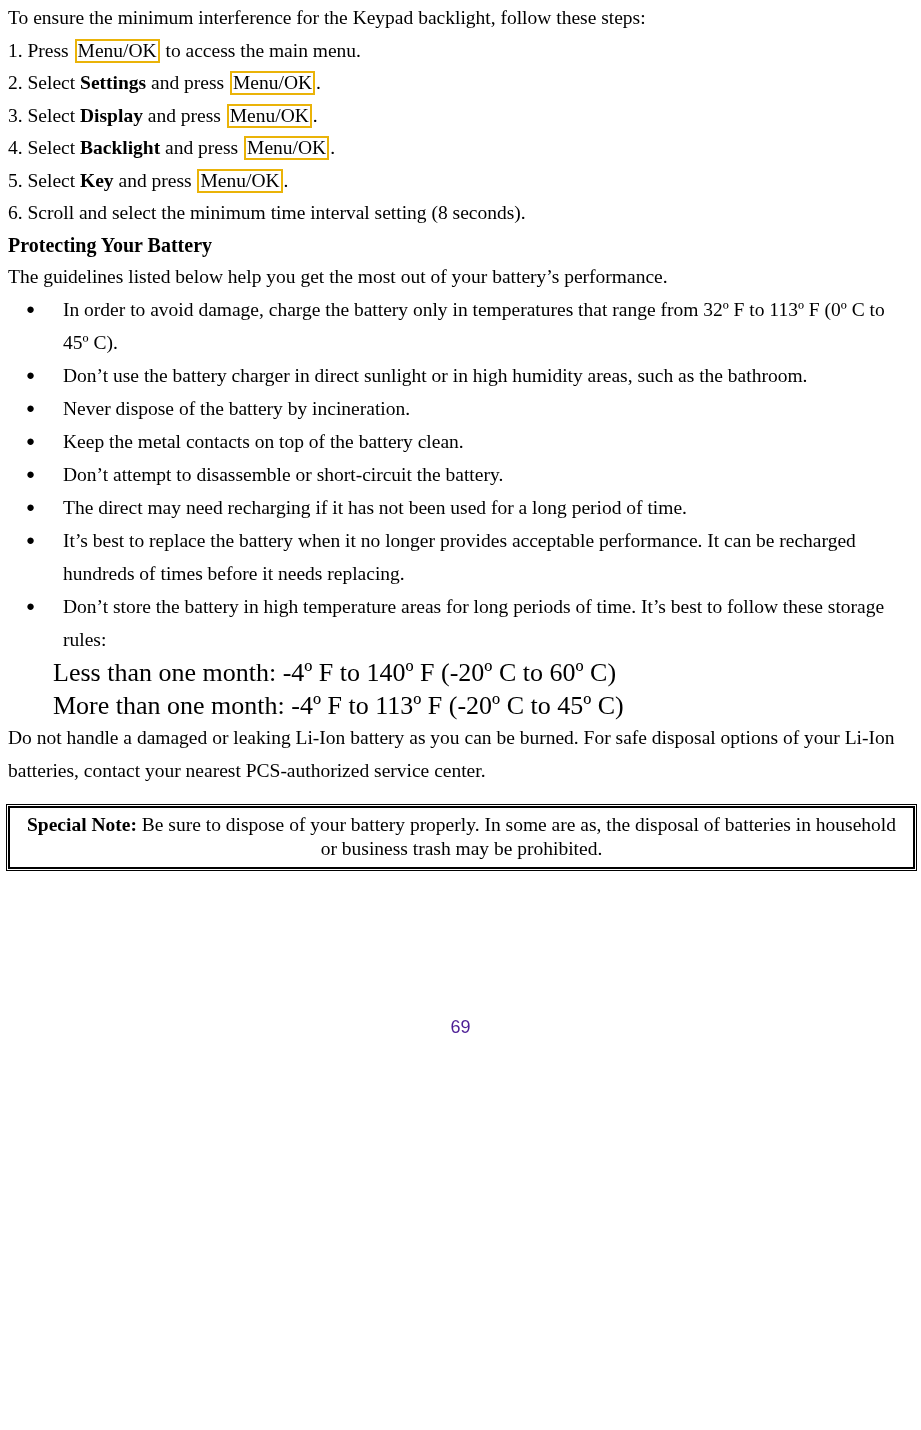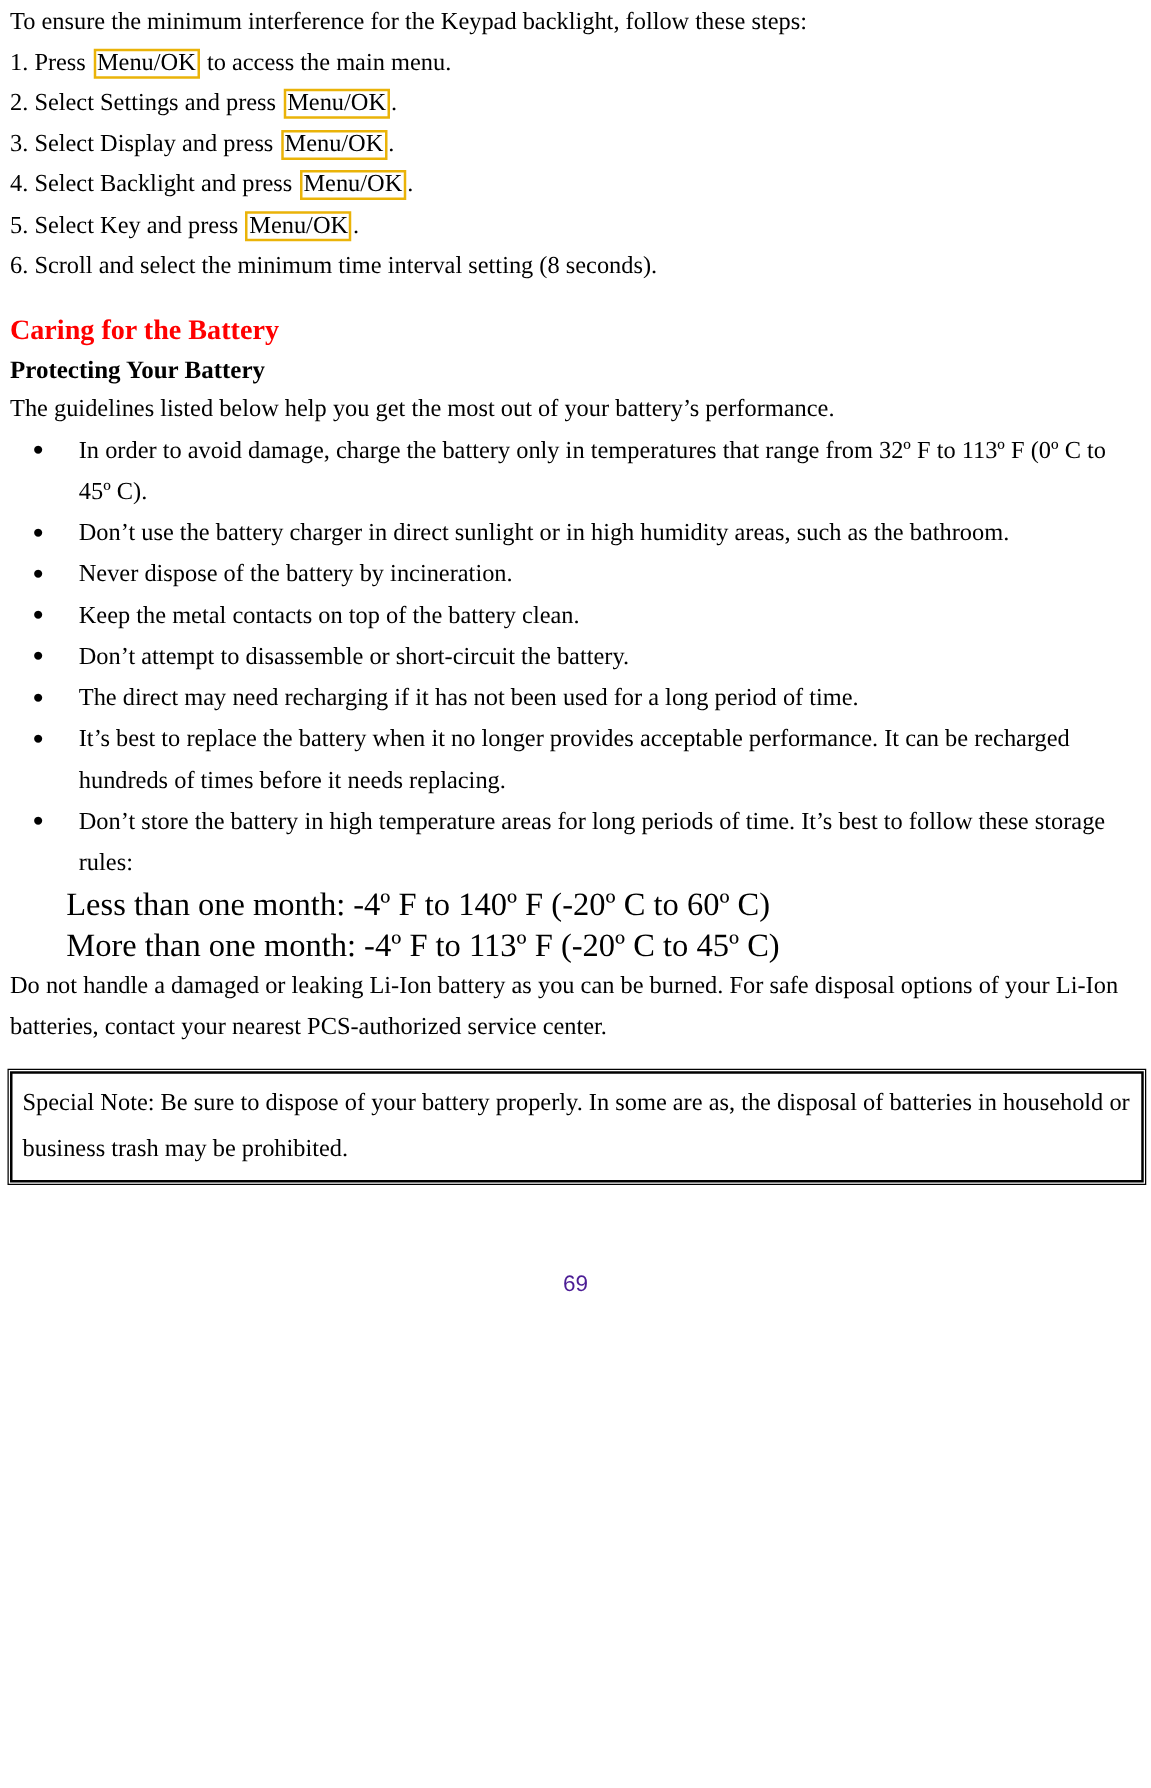--- a/index.html
+++ b/index.html
@@ -37,21 +37,21 @@
   
   .keybox {
     display: inline-block;
     border: 2px solid #eab308;
     padding: 0 1px;
     line-height: 1.03;
     margin: 0 1px;
     vertical-align: baseline;
   }
 
-  b, .bold { font-weight: normal; }
+  b, .bold { font-weight: bold; }
 
   
   .h-red {
     color: #ff0000;
     font-weight: bold;
     font-size: 22.5px;
     line-height: 34px;
     margin-top: 17px;
     white-space: nowrap;
   }
@@ -90,21 +90,22 @@
   }
 
   
   .note-box {
     margin-top: 19px;
     border: 2px solid #000;
     outline: 1px solid #000;
     outline-offset: 1px;
     padding: 5px 8px 6px 8px;
     font-size: 19.5px;
-    line-height: 37px;
+    line-height: 24px;
+    text-align: center;
   }
 
   
   .page-number {
     position: absolute;
     left: 0;
     right: 0;
     bottom: 12px;
     text-align: center;
     font-family: "Liberation Sans", "DejaVu Sans", sans-serif;
@@ -146,21 +147,20 @@
       <span>Select </span><b>Key</b><span> and press </span><span class="keybox">Menu/OK</span><span>.</span>
     </div>
 
     <div class="line">
       <span>6.</span>
       <span>Scroll and select the minimum time interval setting (8 seconds).</span>
     </div>
 
   </div>
 
-  <div class="h-red">Caring for the Battery</div>
 
   <div class="h-sub">Protecting Your Battery</div>
 
   <div class="line">The guidelines listed below help you get the most out of your battery’s performance.</div>
 
   <ul class="bullets">
     <li><span class="dot">●</span><span>In order to avoid damage, charge the battery only in temperatures that range from 32º F to 113º F (0º C to 45º C).</span></li>
     <li><span class="dot">●</span><span>Don’t use the battery charger in direct sunlight or in high humidity areas, such as the bathroom.</span></li>
     <li><span class="dot">●</span><span>Never dispose of the battery by incineration.</span></li>
     <li><span class="dot">●</span><span>Keep the metal contacts on top of the battery clean.</span></li>

